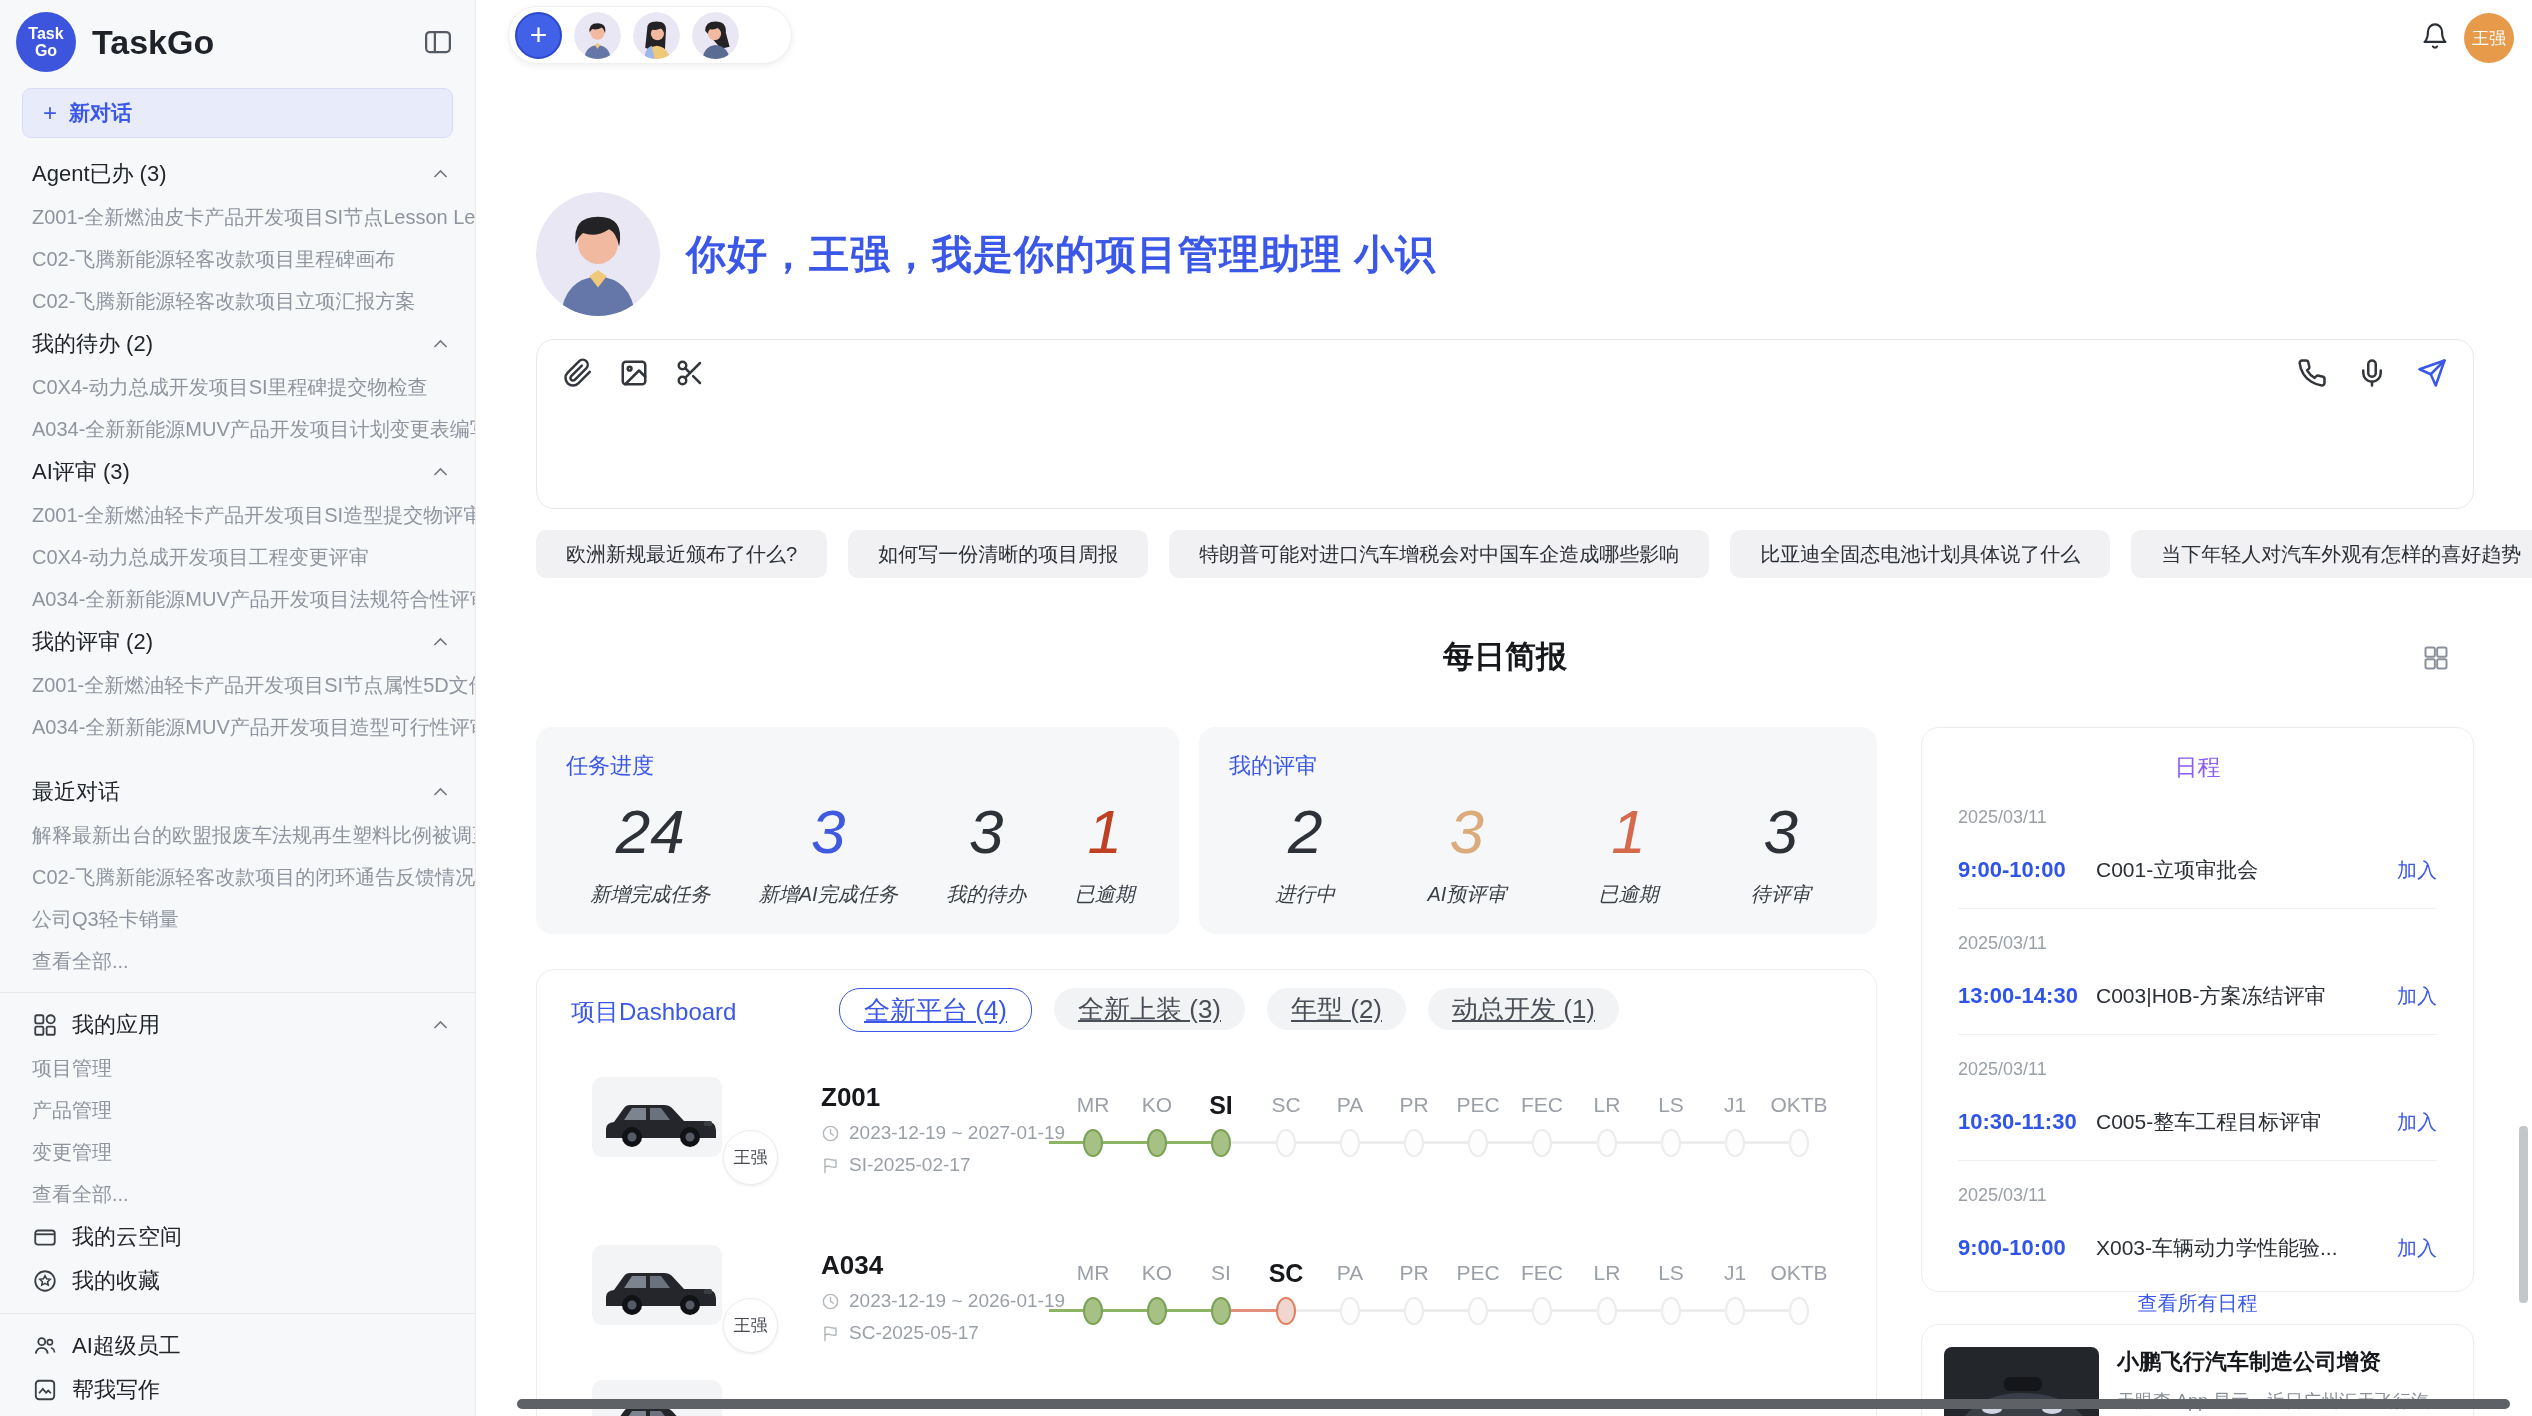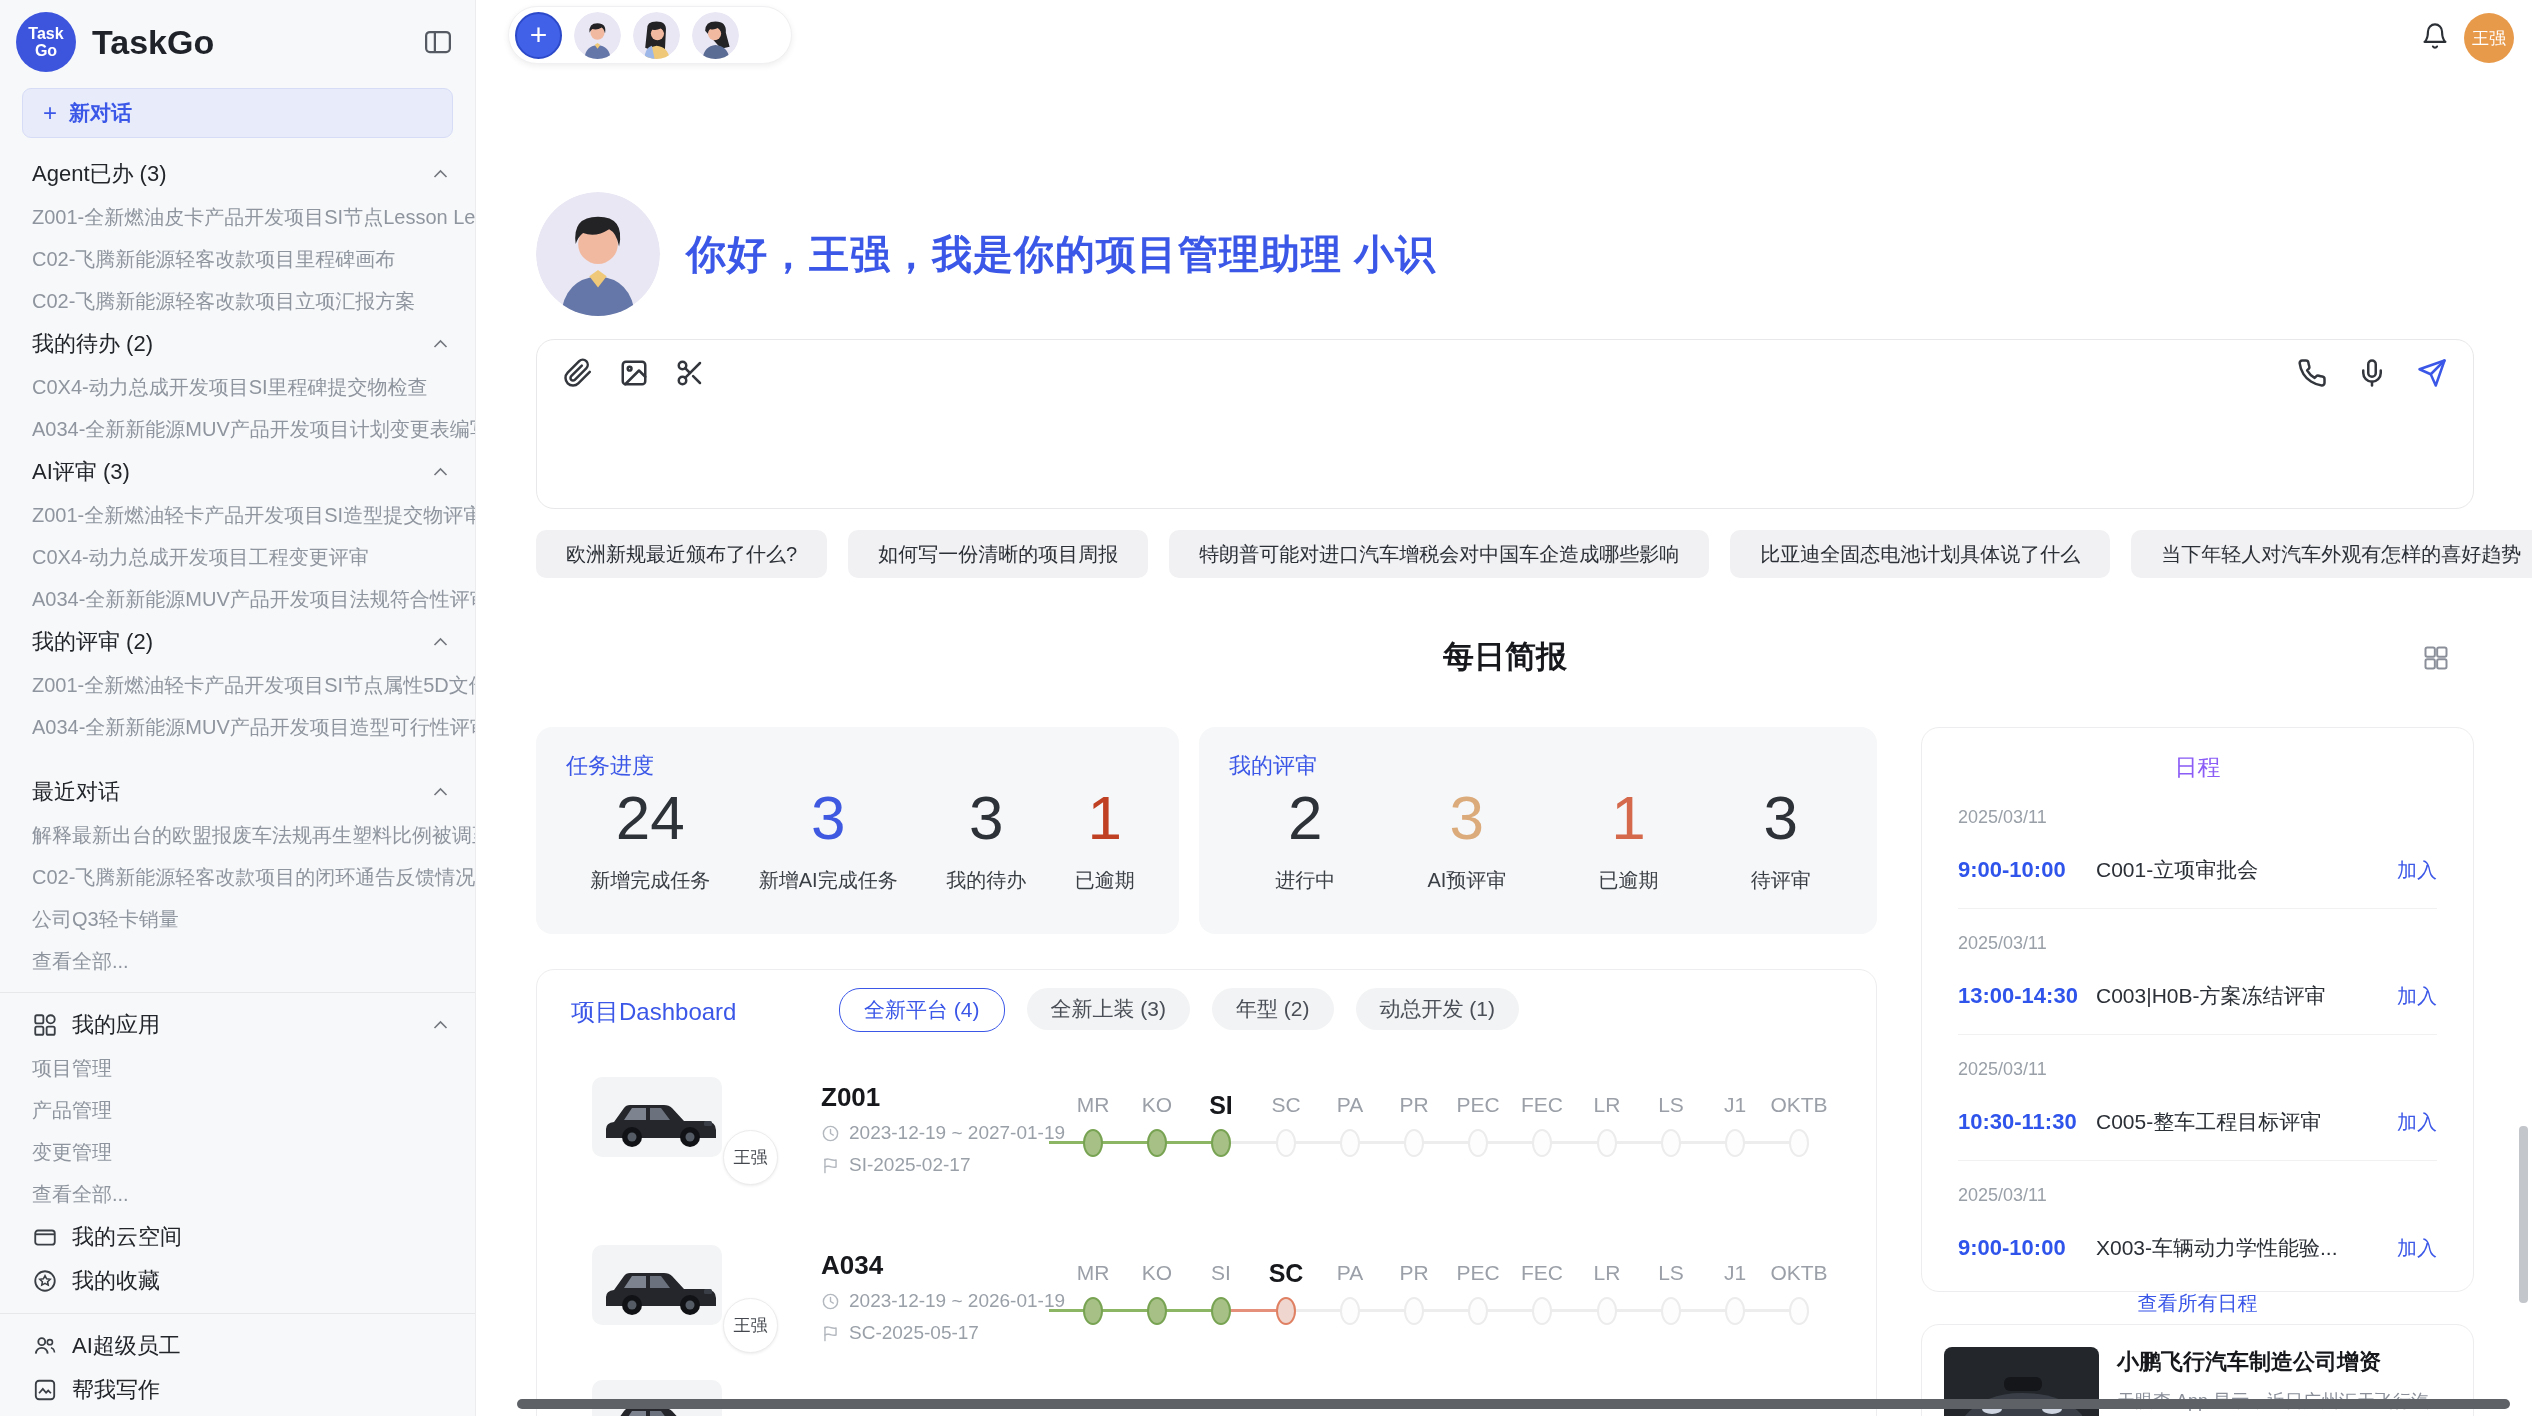--- a/index.html
+++ b/index.html
@@ -63,33 +63,33 @@
   .chips{position:absolute;left:536px;top:530px;width:1938px;display:flex;gap:21px;}
   .chip{height:48px;background:#f1f1f3;border-radius:10px;display:flex;align-items:center;
         padding:0 30px;font-size:20px;color:#2b2f36;white-space:nowrap;cursor:pointer;}
   
   .daily-title{position:absolute;left:536px;top:636px;width:1938px;text-align:center;
                font-size:31px;font-weight:700;color:#16181c;}
   .grid-ic{position:absolute;left:2422px;top:644px;width:28px;height:28px;cursor:pointer;}
   .stat-card{position:absolute;top:727px;height:207px;background:#f6f7f8;border-radius:16px;
              box-sizing:border-box;padding:24px 20px 0 30px;}
   .stat-card .sc-title{font-size:22px;color:#3b57e8;}
-  .stat-row{display:flex;justify-content:space-around;}
+  .stat-row{display:flex;justify-content:space-around;margin-top:14px;font-style:italic;}
   .stat{text-align:center;}
   .stat .num{font-size:62px;font-weight:500;color:#2d3138;line-height:74px;}
   .stat .lbl{font-size:20px;color:#3a3f45;margin-top:12px;}
   .num-blue{color:#3f5ae0!important;} .num-red{color:#bf4023!important;}
   .num-tan{color:#dcab7c!important;} .num-salmon{color:#d4694c!important;}
   
   .dash{position:absolute;left:536px;top:969px;width:1341px;height:620px;background:#fff;
         border:1px solid #ededef;border-radius:18px;box-sizing:border-box;}
   .dash-title{position:absolute;left:34px;top:26px;font-size:24px;color:#3b57e8;}
   .dash-filters{position:absolute;left:302px;top:18px;display:flex;gap:22px;}
   .fchip{height:42px;border-radius:21px;display:flex;align-items:center;padding:0 24px;
-         font-size:21px;background:#f2f3f4;color:#4a4f57;cursor:pointer;}
+         font-size:26px;background:#f2f3f4;color:#4a4f57;cursor:pointer;text-decoration:underline;}
   .fchip.active{background:#fff;border:1.5px solid #3b57e8;color:#3b57e8;}
   .prow{position:absolute;left:0;width:1341px;height:167px;}
   .ptruck{position:absolute;left:55px;top:7px;width:130px;height:80px;border-radius:10px;overflow:hidden;}
   .pbadge{position:absolute;left:186px;top:60px;width:53px;height:53px;border-radius:50%;background:#fff;
           border:1px solid #ececec;box-shadow:0 1px 3px rgba(0,0,0,.08);display:flex;align-items:center;
           justify-content:center;font-size:17px;color:#44484e;}
   .pcode{position:absolute;left:284px;top:12px;font-size:26px;font-weight:700;color:#16181c;}
   .pmeta{position:absolute;left:284px;display:flex;align-items:center;gap:9px;font-size:19px;color:#9aa0a8;}
   .pmeta svg{width:19px;height:19px;stroke:#b3b8bf;fill:none;stroke-width:1.8;stroke-linecap:round;stroke-linejoin:round;}
   .chain{position:absolute;left:512px;top:0;width:800px;height:160px;}

